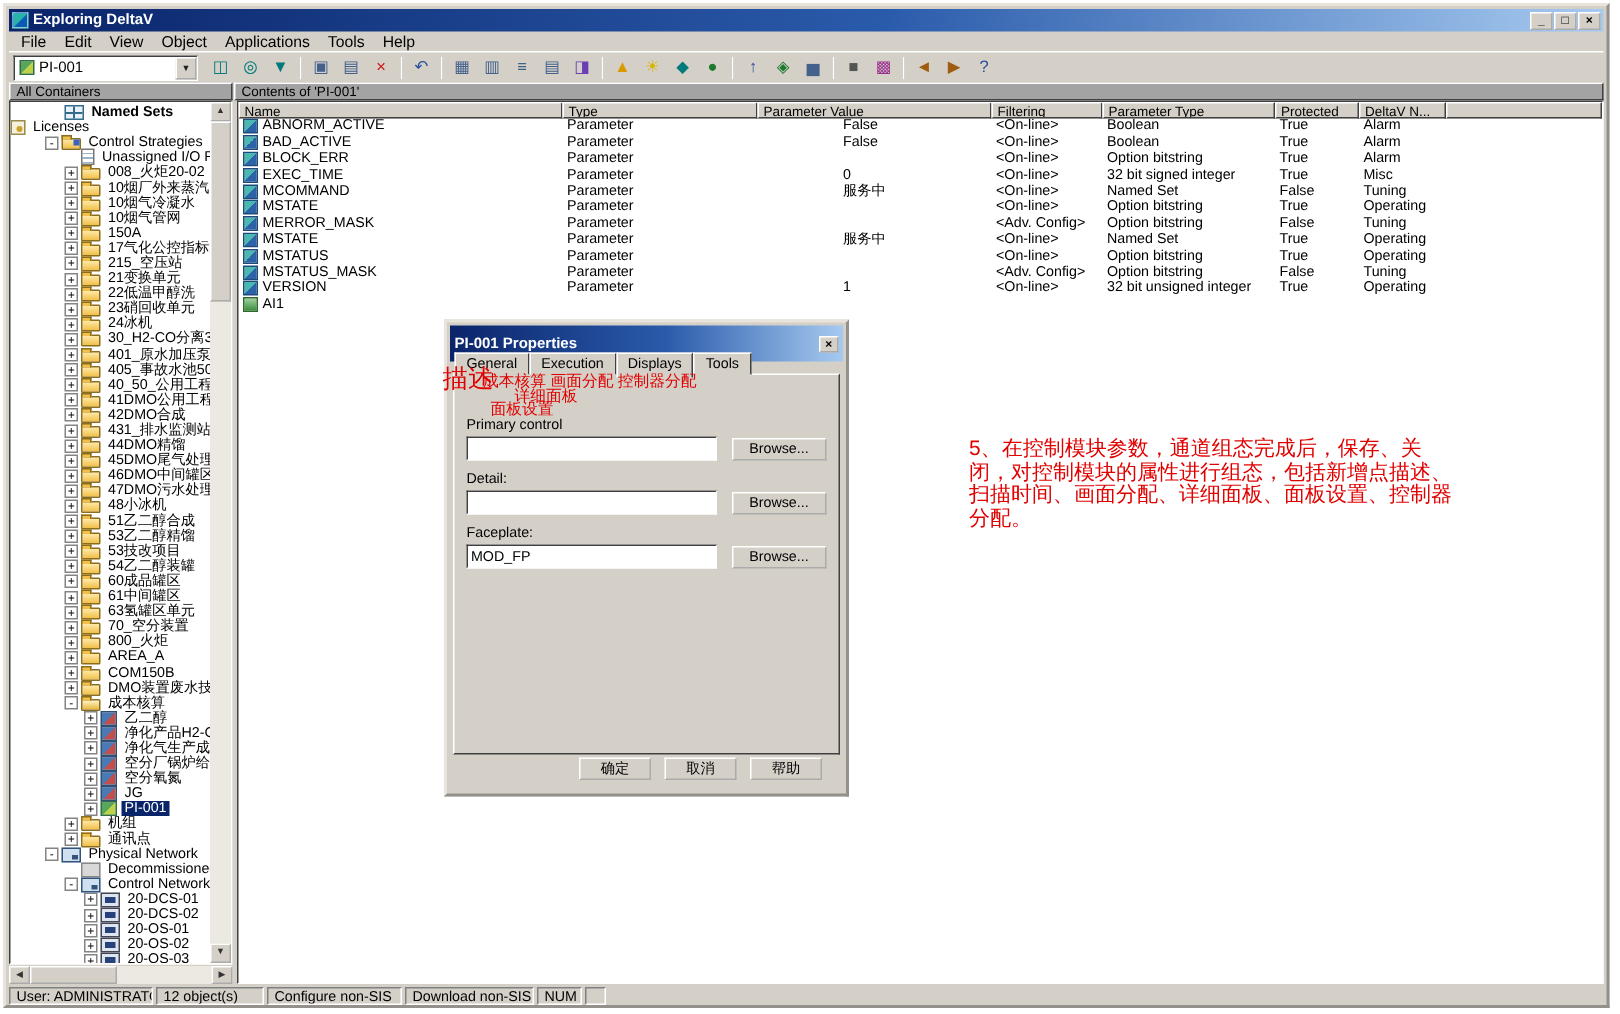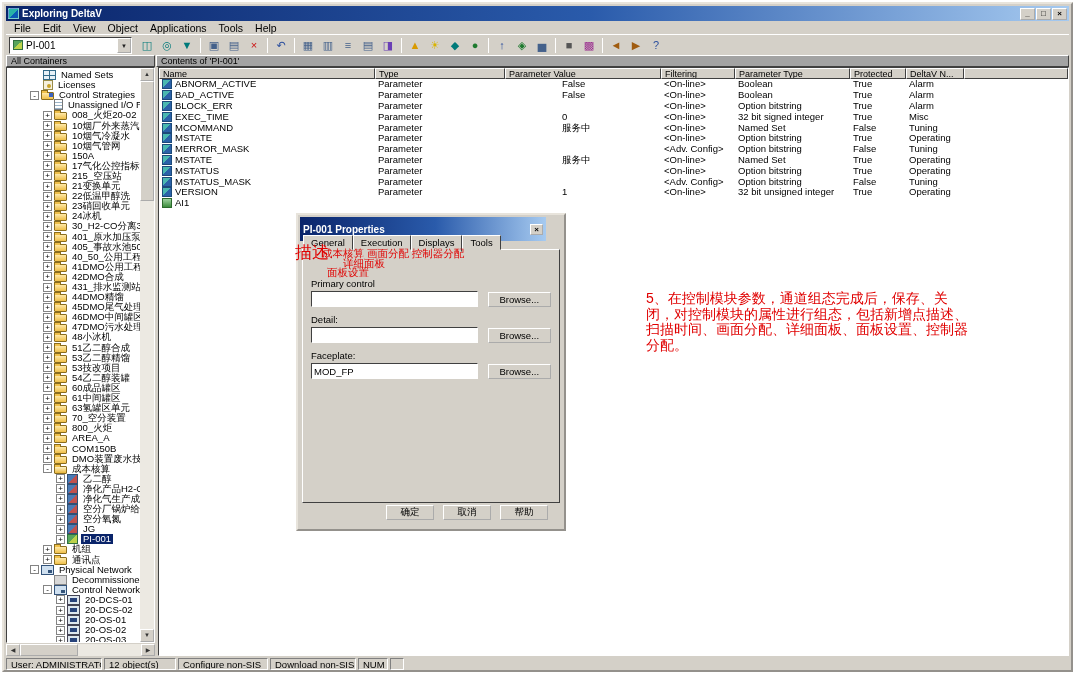--- a/index.html
+++ b/index.html
@@ -91,21 +91,21 @@
   .thfill{flex:1}
   .trow{display:flex;height:10.8px;align-items:center;font-size:9.5px;line-height:10px;white-space:nowrap}
   .td{flex:none;overflow:hidden;padding-left:3px;height:100%;display:flex;align-items:center}
   .td.pv{padding-left:57px}
   .ri{width:10px;height:10px;flex:none;margin-right:3px}
   .ri-parameter{background:linear-gradient(135deg,#49b8b0 0 50%,#2b62a8 50% 100%);border:1px solid #1c4a7a}
   .ri-function-block{background:linear-gradient(#9fd29f,#3c8c3c);border:1px solid #2c6a2c}
   
   .dialog{position:absolute;left:292px;top:209px;width:270px;height:318px;background:#d4d0c8;
     border:2px outset #e8e4dc;z-index:30}
-  .dlg-title{position:absolute;left:2px;top:2px;right:18px;height:24px;
+  .dlg-title{position:absolute;left:2px;top:2px;right:2px;height:24px;
     background:linear-gradient(90deg,#0a246a,#2a5bab 55%,#a6caf0);color:#fff;font-size:10px;
     font-weight:bold;display:flex;align-items:center;padding:0 3px;white-space:nowrap}
   .dlg-close{margin-left:auto;width:13px;height:11px;background:#d4d0c8;color:#000;border:1px outset #fff;
     font-size:8px;line-height:9px;text-align:center;font-weight:bold}
   .dlg-tabs{position:absolute;left:5px;top:20px;height:15px;display:flex;font-size:9.5px;z-index:2}
   .dtab{padding:1px 7px;background:#d4d0c8;border:1px solid;border-color:#fff #404040 transparent #fff}
   .dtab.active{padding-bottom:3px;margin-bottom:-2px}
   .dlg-page{position:absolute;left:4px;right:4px;top:34px;height:254px;background:#d4d0c8;
     border:1px solid;border-color:#fff #404040 #404040 #fff;padding:28px 8px 0}
   .field{margin-bottom:7px}
@@ -244,25 +244,25 @@
           <span class="tb-glyph" style="color: rgb(43, 79, 158);">?</span>
         </span>
       </span>
   </div>
 
   <div class="hdr" id="hdr-left">All Containers</div>
   <div class="hdr" id="hdr-right">Contents of 'PI-001'</div>
 
   <div class="tree-wrap">
     <div class="tree">
-        <div class="tree-row" style="padding-left: 36px;">
+        <div class="tree-row" style="padding-left: 36px; font-weight: bold;">
           <span class="ti ti-grid"></span>
           <span class="tlabel">Named Sets</span>
         </div>
-        <div class="tree-row" style="padding-left: 36px;">
+        <div class="tree-row" style="">
           <span class="ti ti-cert"></span>
           <span class="tlabel">Licenses</span>
         </div>
         <div class="tree-row" style="padding-left: 23px;">
           <span class="expander">-</span>
           <span class="ti ti-folder-star"></span>
           <span class="tlabel">Control Strategies</span>
         </div>
         <div class="tree-row" style="padding-left: 36px;">
           <span class="exp-spacer"></span>

